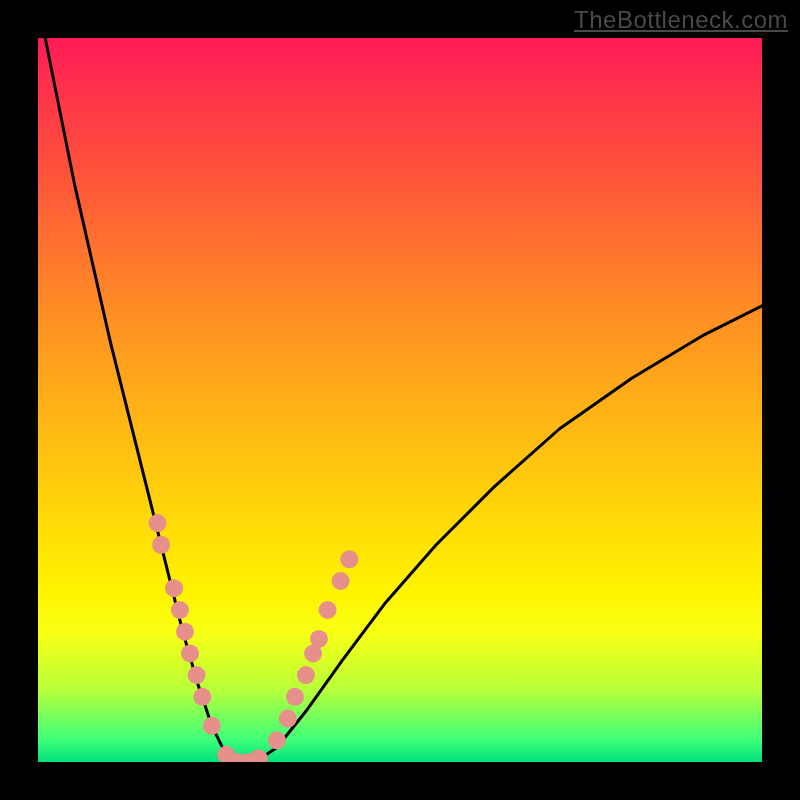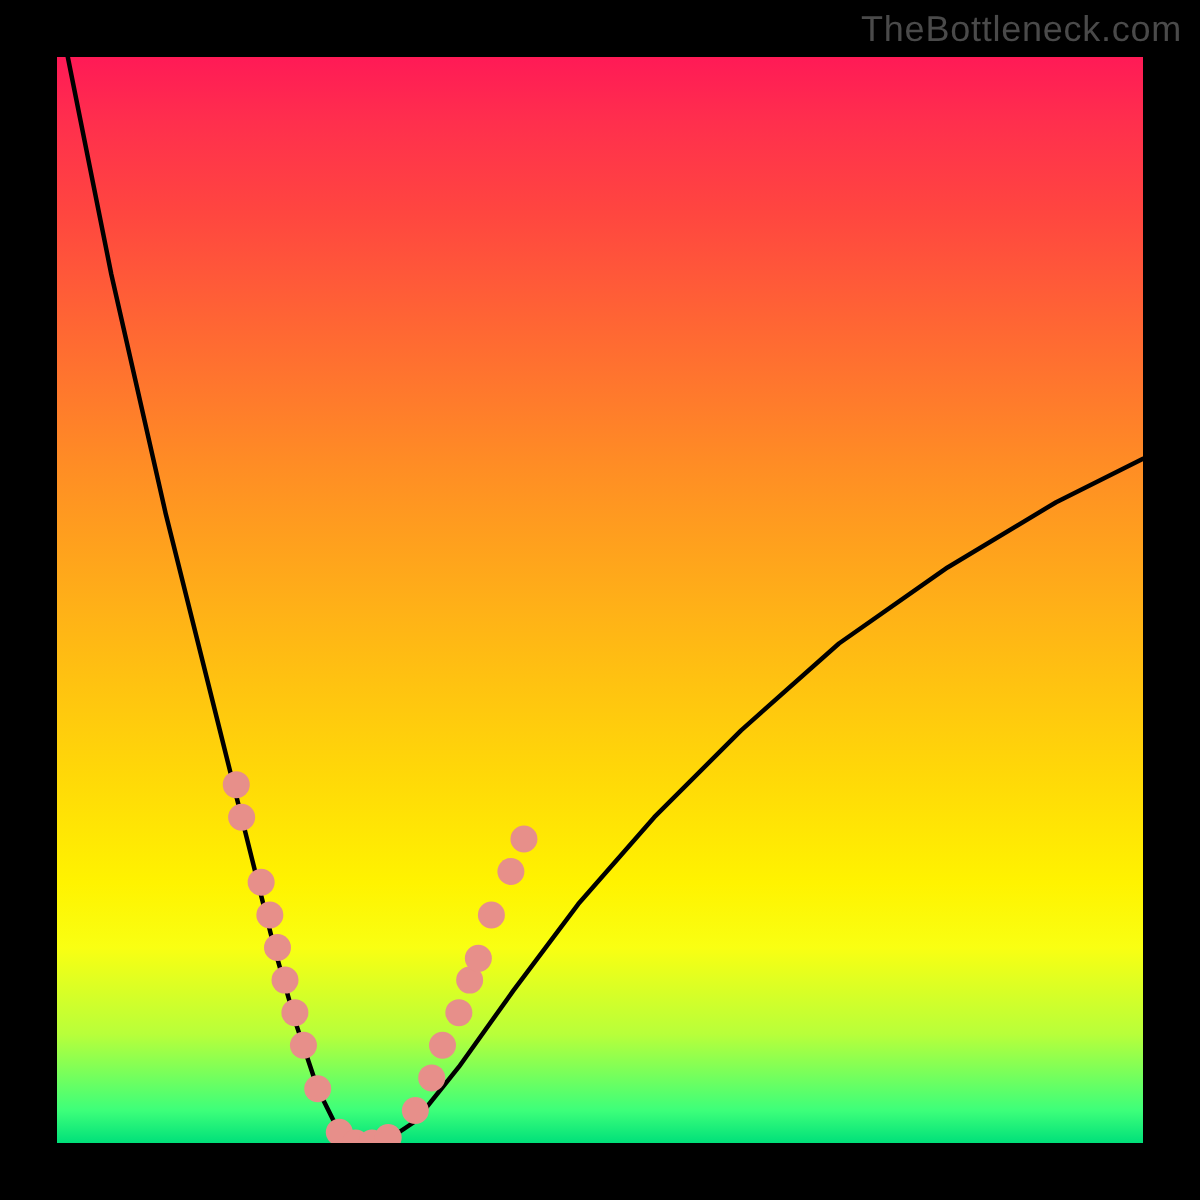--- a/index.html
+++ b/index.html
@@ -42,20 +42,21 @@
     );
   }
   .watermark {
     position: absolute;
     top: 6px;
     right: 12px;
     color: #4a4a4a;
     font-size: 24px;
     letter-spacing: 0.5px;
     font-weight: 500;
+    text-decoration: underline;
   }
   svg.curve {
     position: absolute;
     top: 0;
     left: 0;
     width: 724px;
     height: 724px;
   }
 </style>
 </head>

